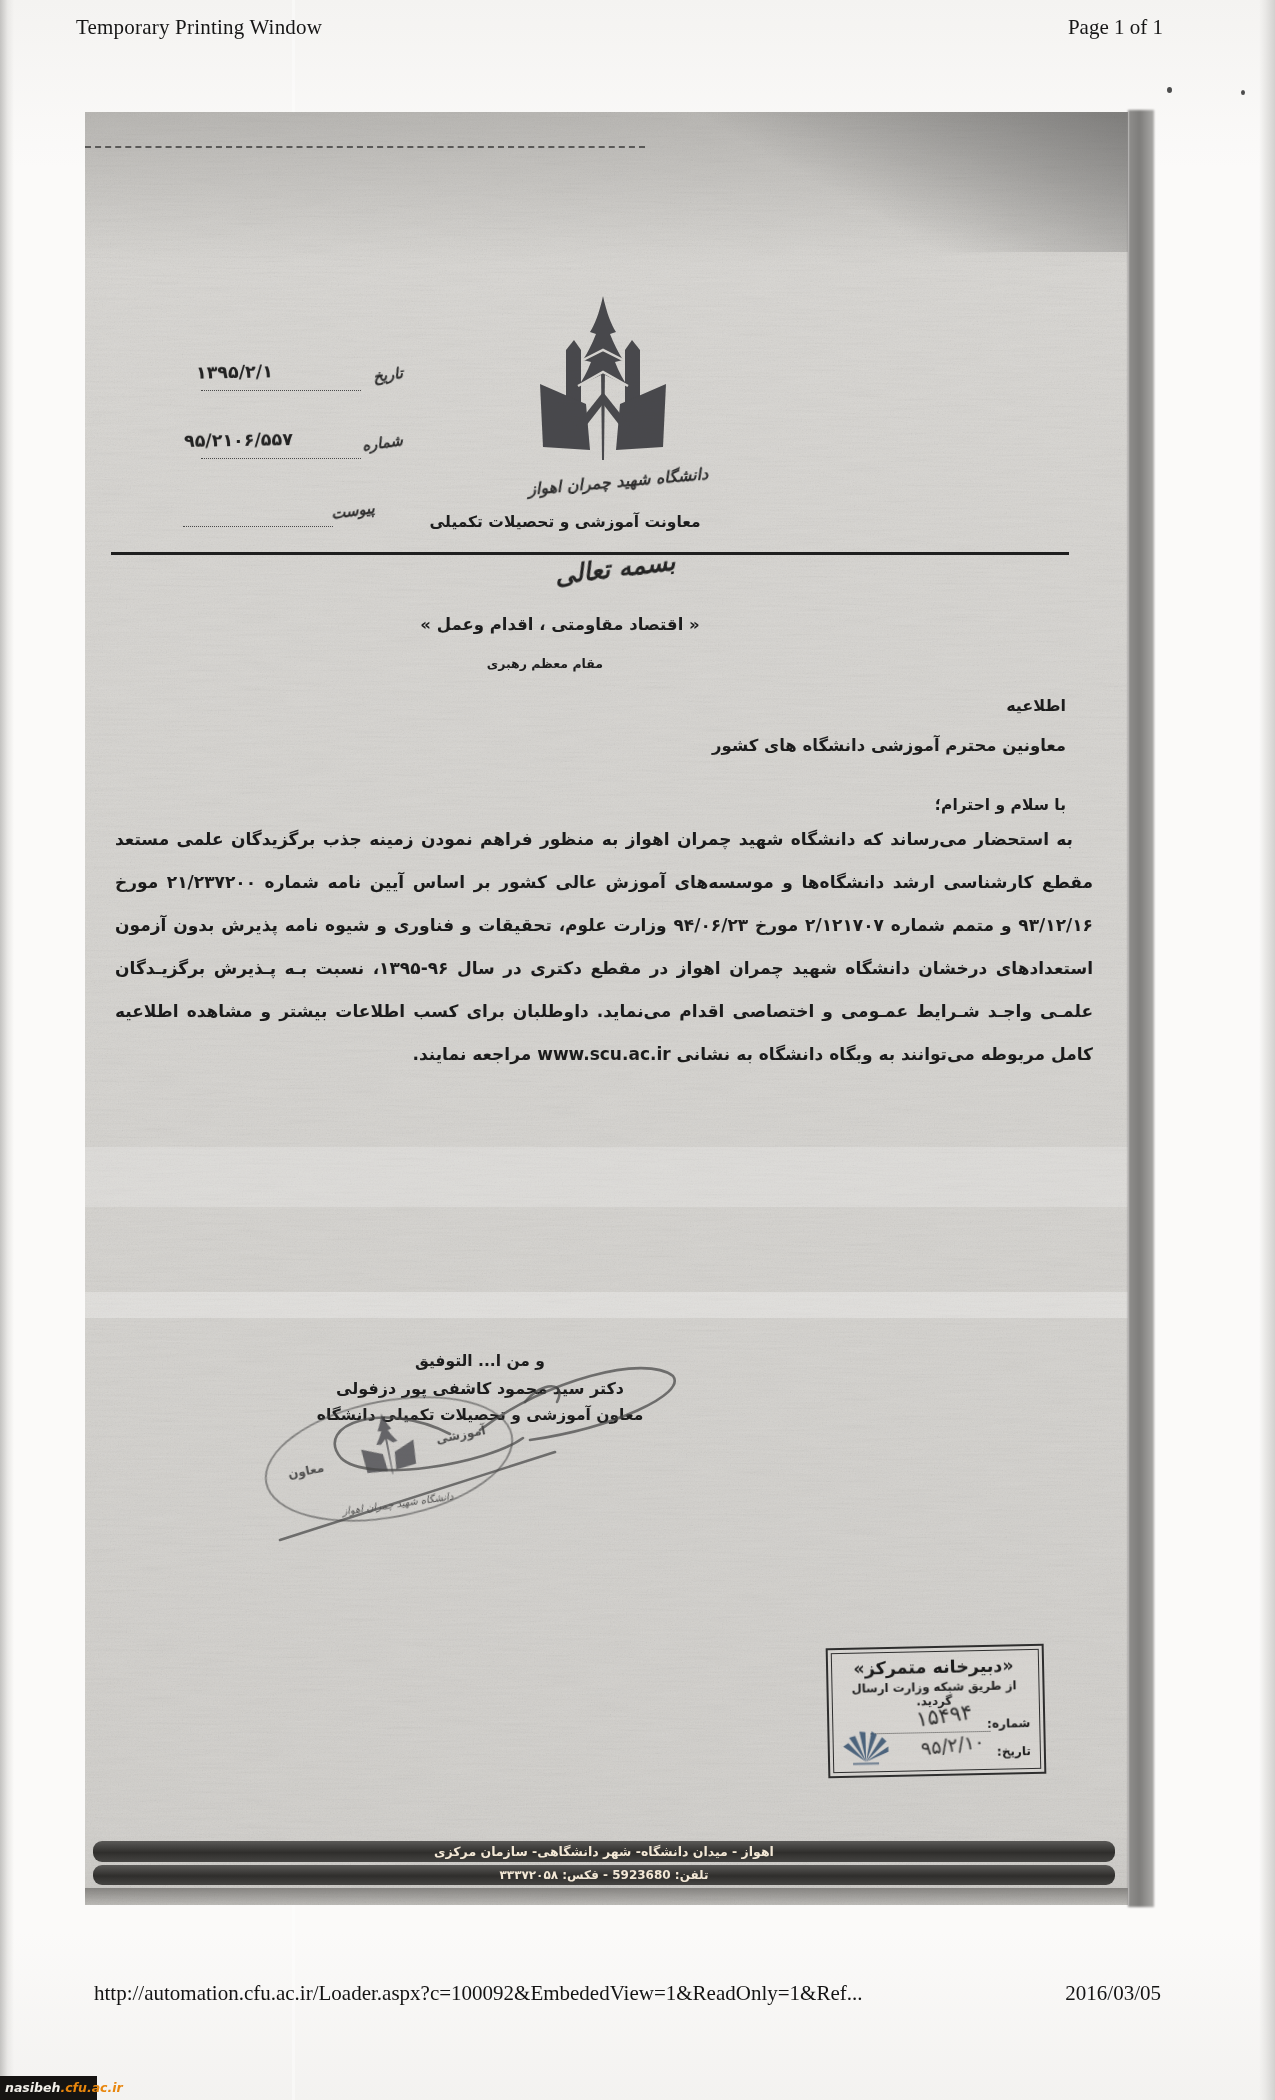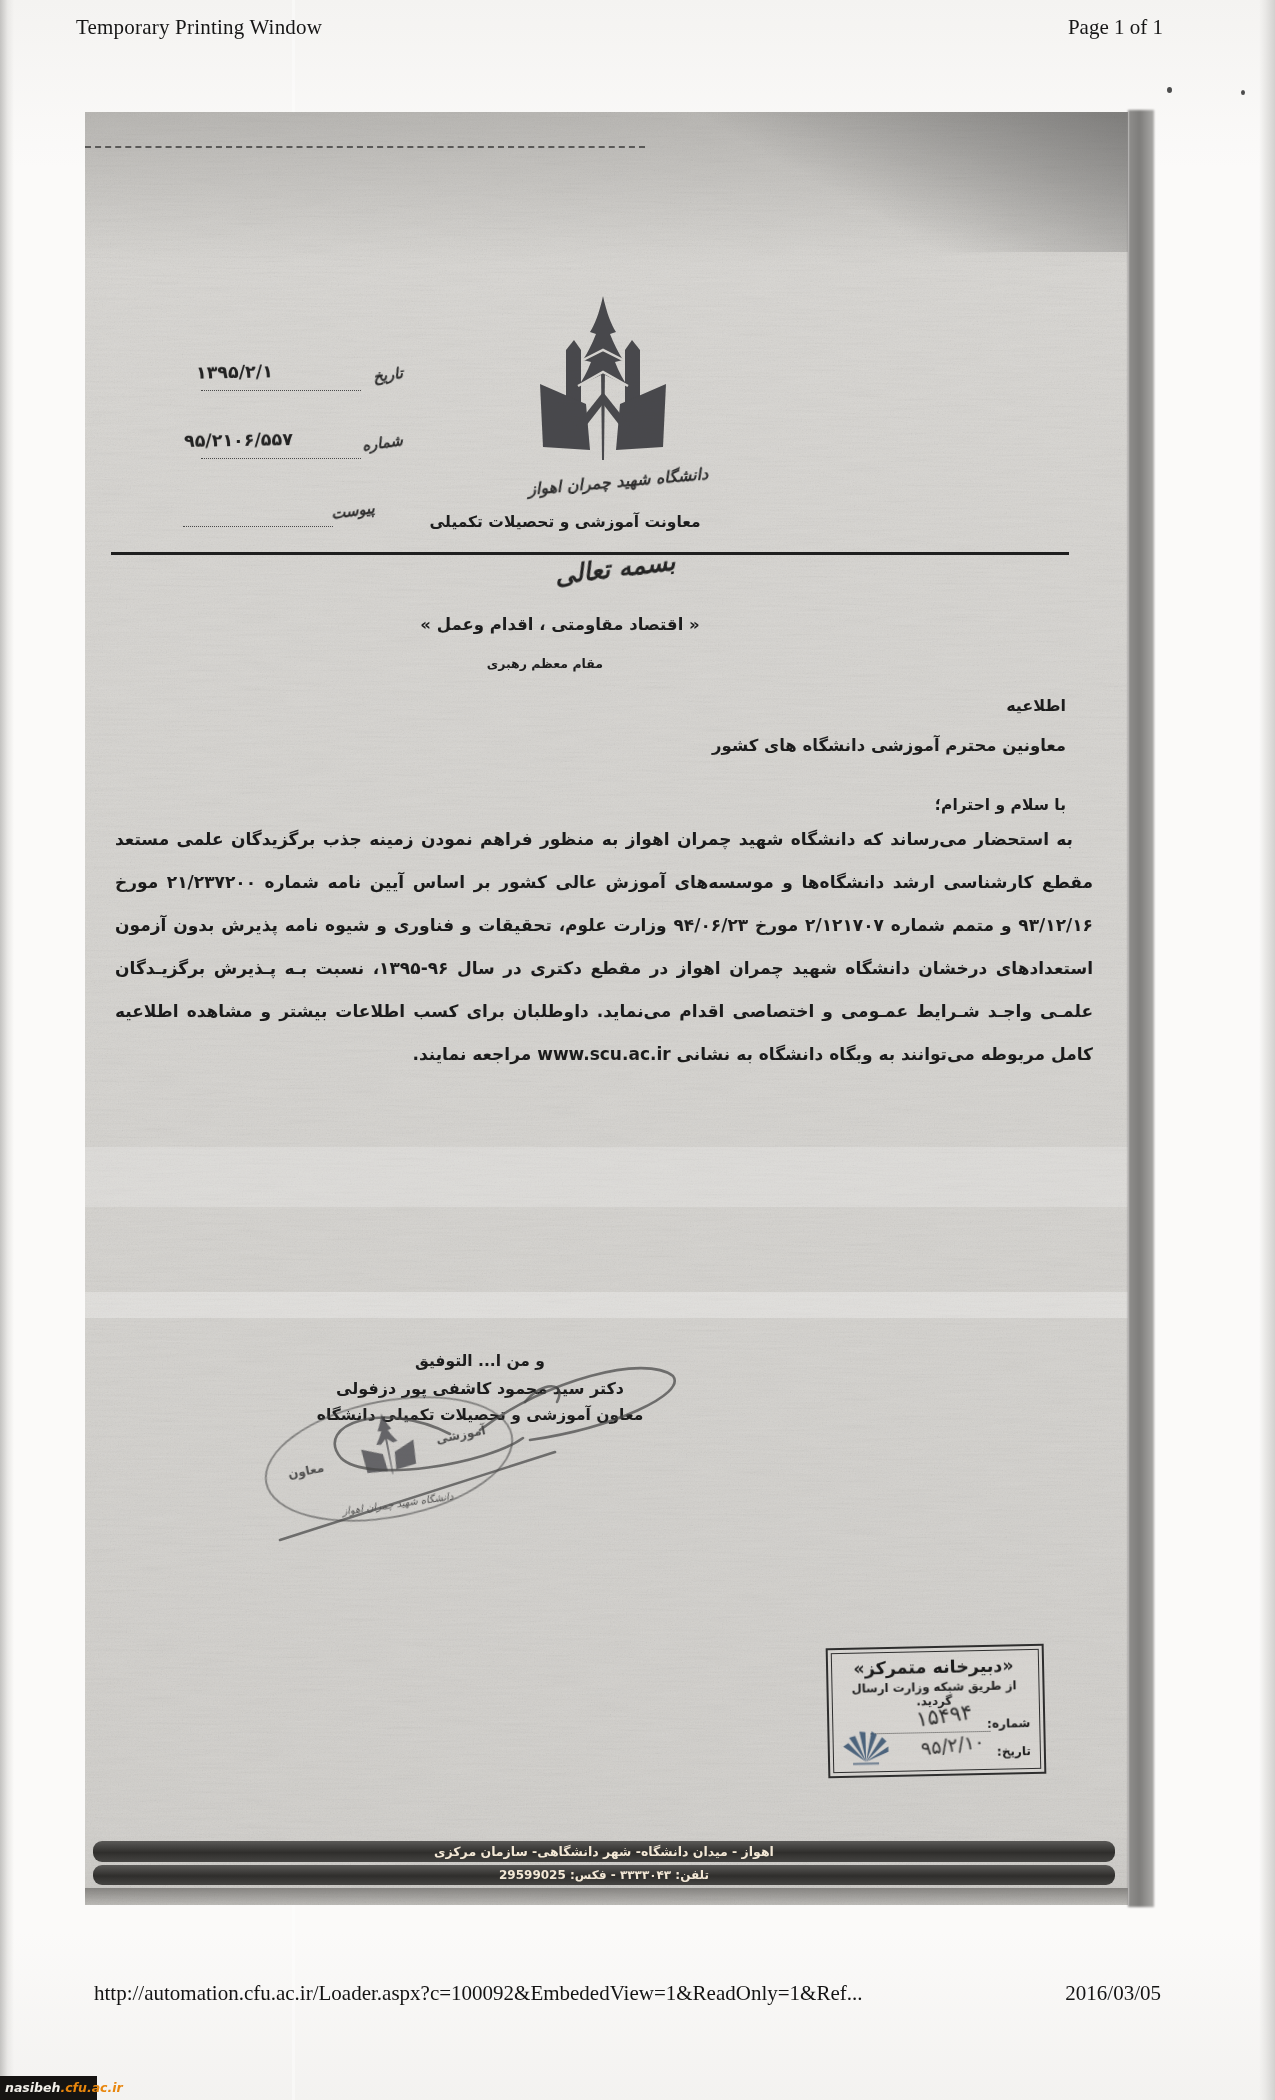--- a/index.html
+++ b/index.html
@@ -265,21 +265,21 @@
             <path d="M60 78 L74 8 L86 16 Z"></path>
             <path d="M60 78 L98 22 L108 32 Z"></path>
             <path d="M60 78 L112 44 L112 56 Z"></path>
           </g>
           <rect x="30" y="80" width="60" height="5" fill="#34506e" opacity="0.7"></rect>
         </svg>
       </div>
     </div>
 
     <div class="bar bar1">اهواز - میدان دانشگاه- شهر دانشگاهی- سازمان مرکزی</div>
-    <div class="bar bar2">تلفن: ۳۳۳۳۰۴۳ - فکس: 29599025</div>
+    <div class="bar bar2">تلفن: 5923680 - فکس: ۳۳۳۷۲۰۵۸</div>
     <div class="bar-fade"></div>
 
   </div>
 
   <div class="scan-strip"></div>
 
   <div class="print-footer">
     <span class="url">http://automation.cfu.ac.ir/Loader.aspx?c=100092&amp;EmbededView=1&amp;ReadOnly=1&amp;Ref...</span>
     <span class="date">2016/03/05</span>
   </div>

